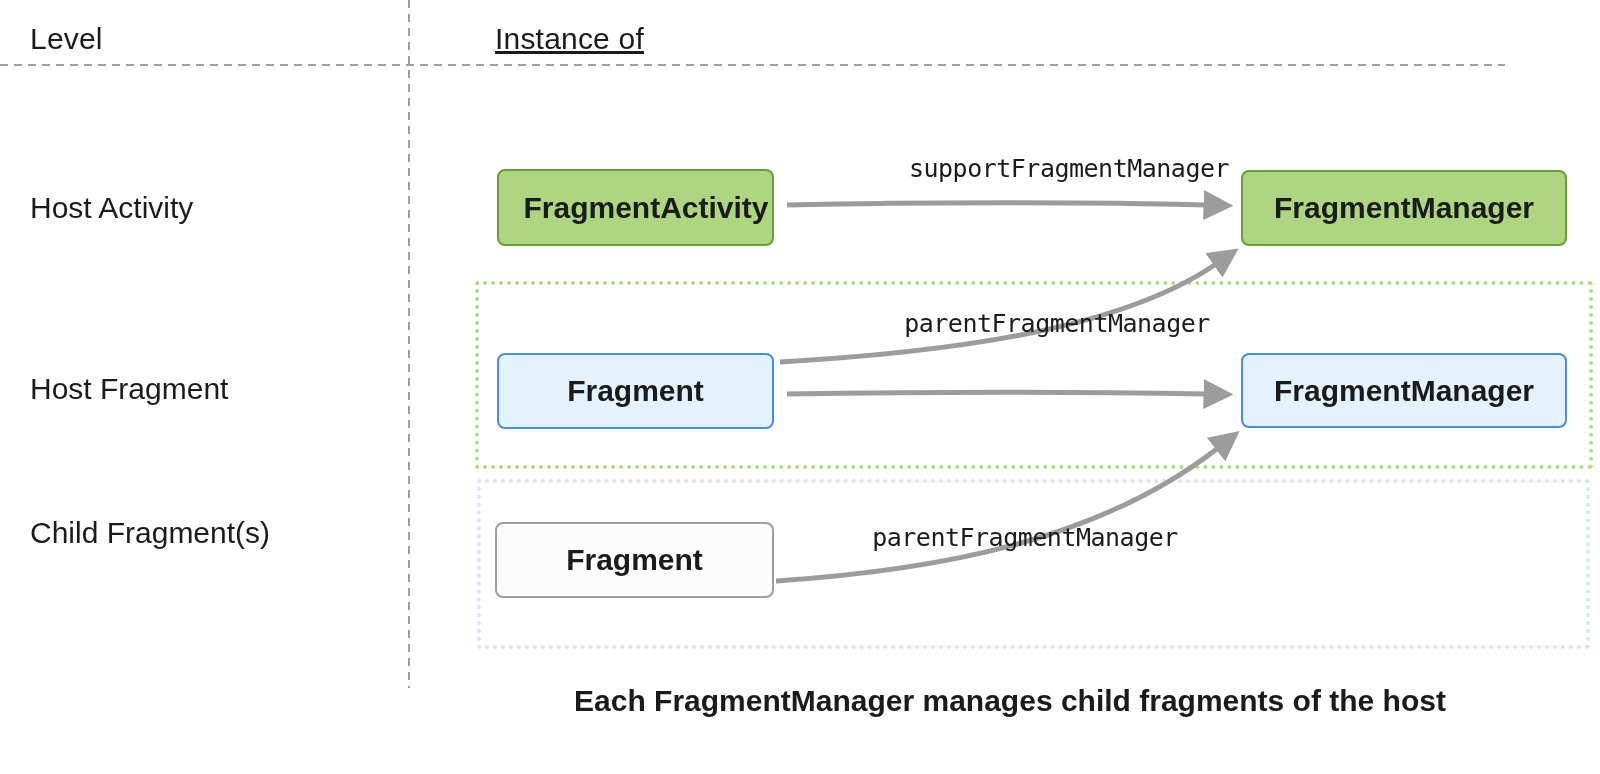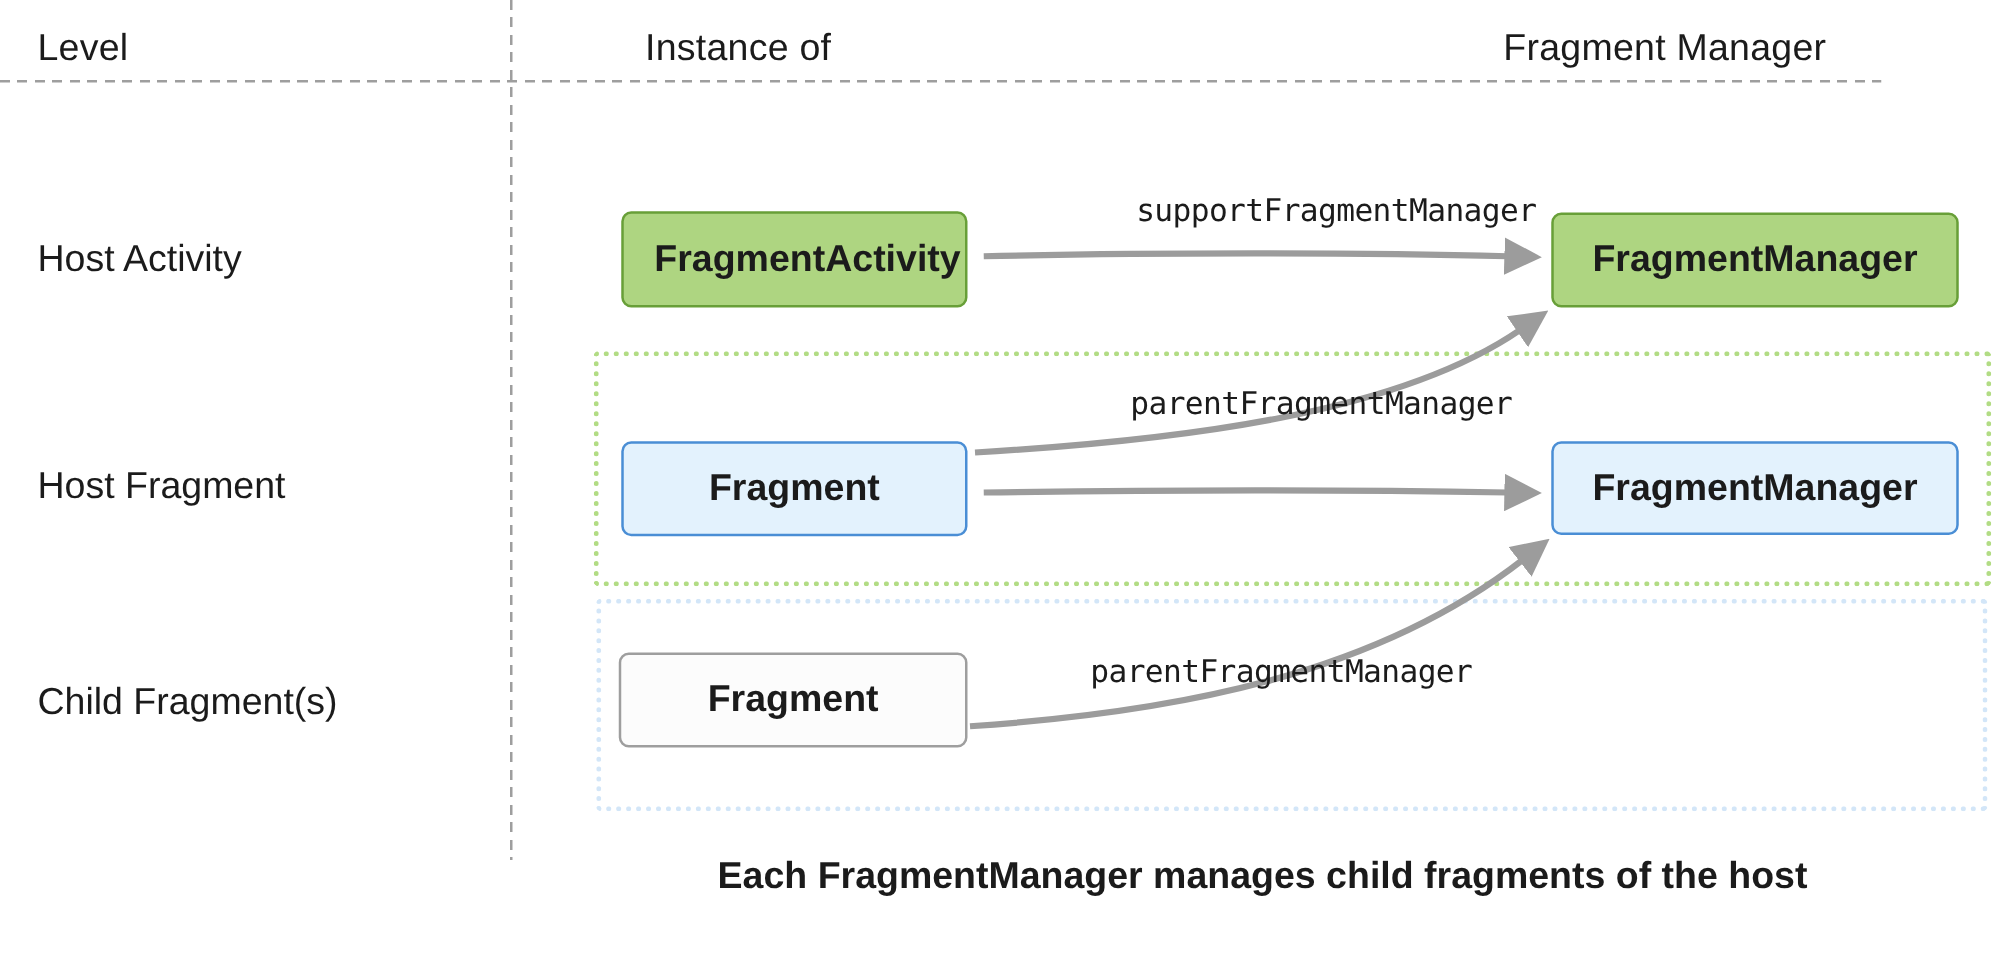--- a/index.html
+++ b/index.html
@@ -20,40 +20,40 @@
     overflow:hidden;
   }
   .canvas{position:absolute;left:0;top:0;width:1564px;height:774px;}
 
   
   .col-header{
     position:absolute;top:22px;font-size:30px;font-weight:500;
     letter-spacing:0.2px;white-space:nowrap;
   }
   .hdr-level{left:30px;}
-  .hdr-instance{left:516px;}
+  .hdr-instance{left:495px;text-decoration:underline;}
   .hdr-manager{right:103px;}
 
   
   .h-divider{
     position:absolute;left:0;top:64px;width:1505px;height:2px;
     background:repeating-linear-gradient(to right,var(--c-dashed_line) 0 8px,transparent 8px 14px);
   }
   .v-divider{
     position:absolute;left:408px;top:0;width:2px;height:688px;
     background:repeating-linear-gradient(to bottom,var(--c-dashed_line) 0 8px,transparent 8px 14px);
   }
 
   
   .row-label{
     position:absolute;left:30px;font-size:30px;font-weight:500;white-space:nowrap;
   }
   .lbl-host-activity{top:191px;}
   .lbl-host-fragment{top:372px;}
-  .lbl-child-fragment{top:545px;}
+  .lbl-child-fragment{top:516px;}
 
   
   .group{position:absolute;border-radius:4px;}
   .group-host-fragment{
     left:475px;top:281px;width:1118px;height:188px;
     border:4px dotted var(--c-group_green_dots);
   }
   .group-child-fragment{
     left:477px;top:479px;width:1113px;height:170px;
     border:4px dotted var(--c-group_blue_dots);
@@ -96,21 +96,20 @@
     font-size:30px;font-weight:600;white-space:nowrap;z-index:4;
   }
 </style>
 </head>
 <body>
 
 <div class="canvas">
 
   <div class="col-header hdr-level">Level</div>
   <div class="col-header hdr-instance">Instance of</div>
-  <div class="col-header hdr-manager">Fragment Manager</div>
 
   <div class="h-divider"></div>
   <div class="v-divider"></div>
 
   <div class="row-label lbl-host-activity">Host Activity</div>
   <div class="row-label lbl-host-fragment">Host Fragment</div>
   <div class="row-label lbl-child-fragment">Child Fragment(s)</div>
 
   <div class="group group-host-fragment"></div>
   <div class="group group-child-fragment"></div>

